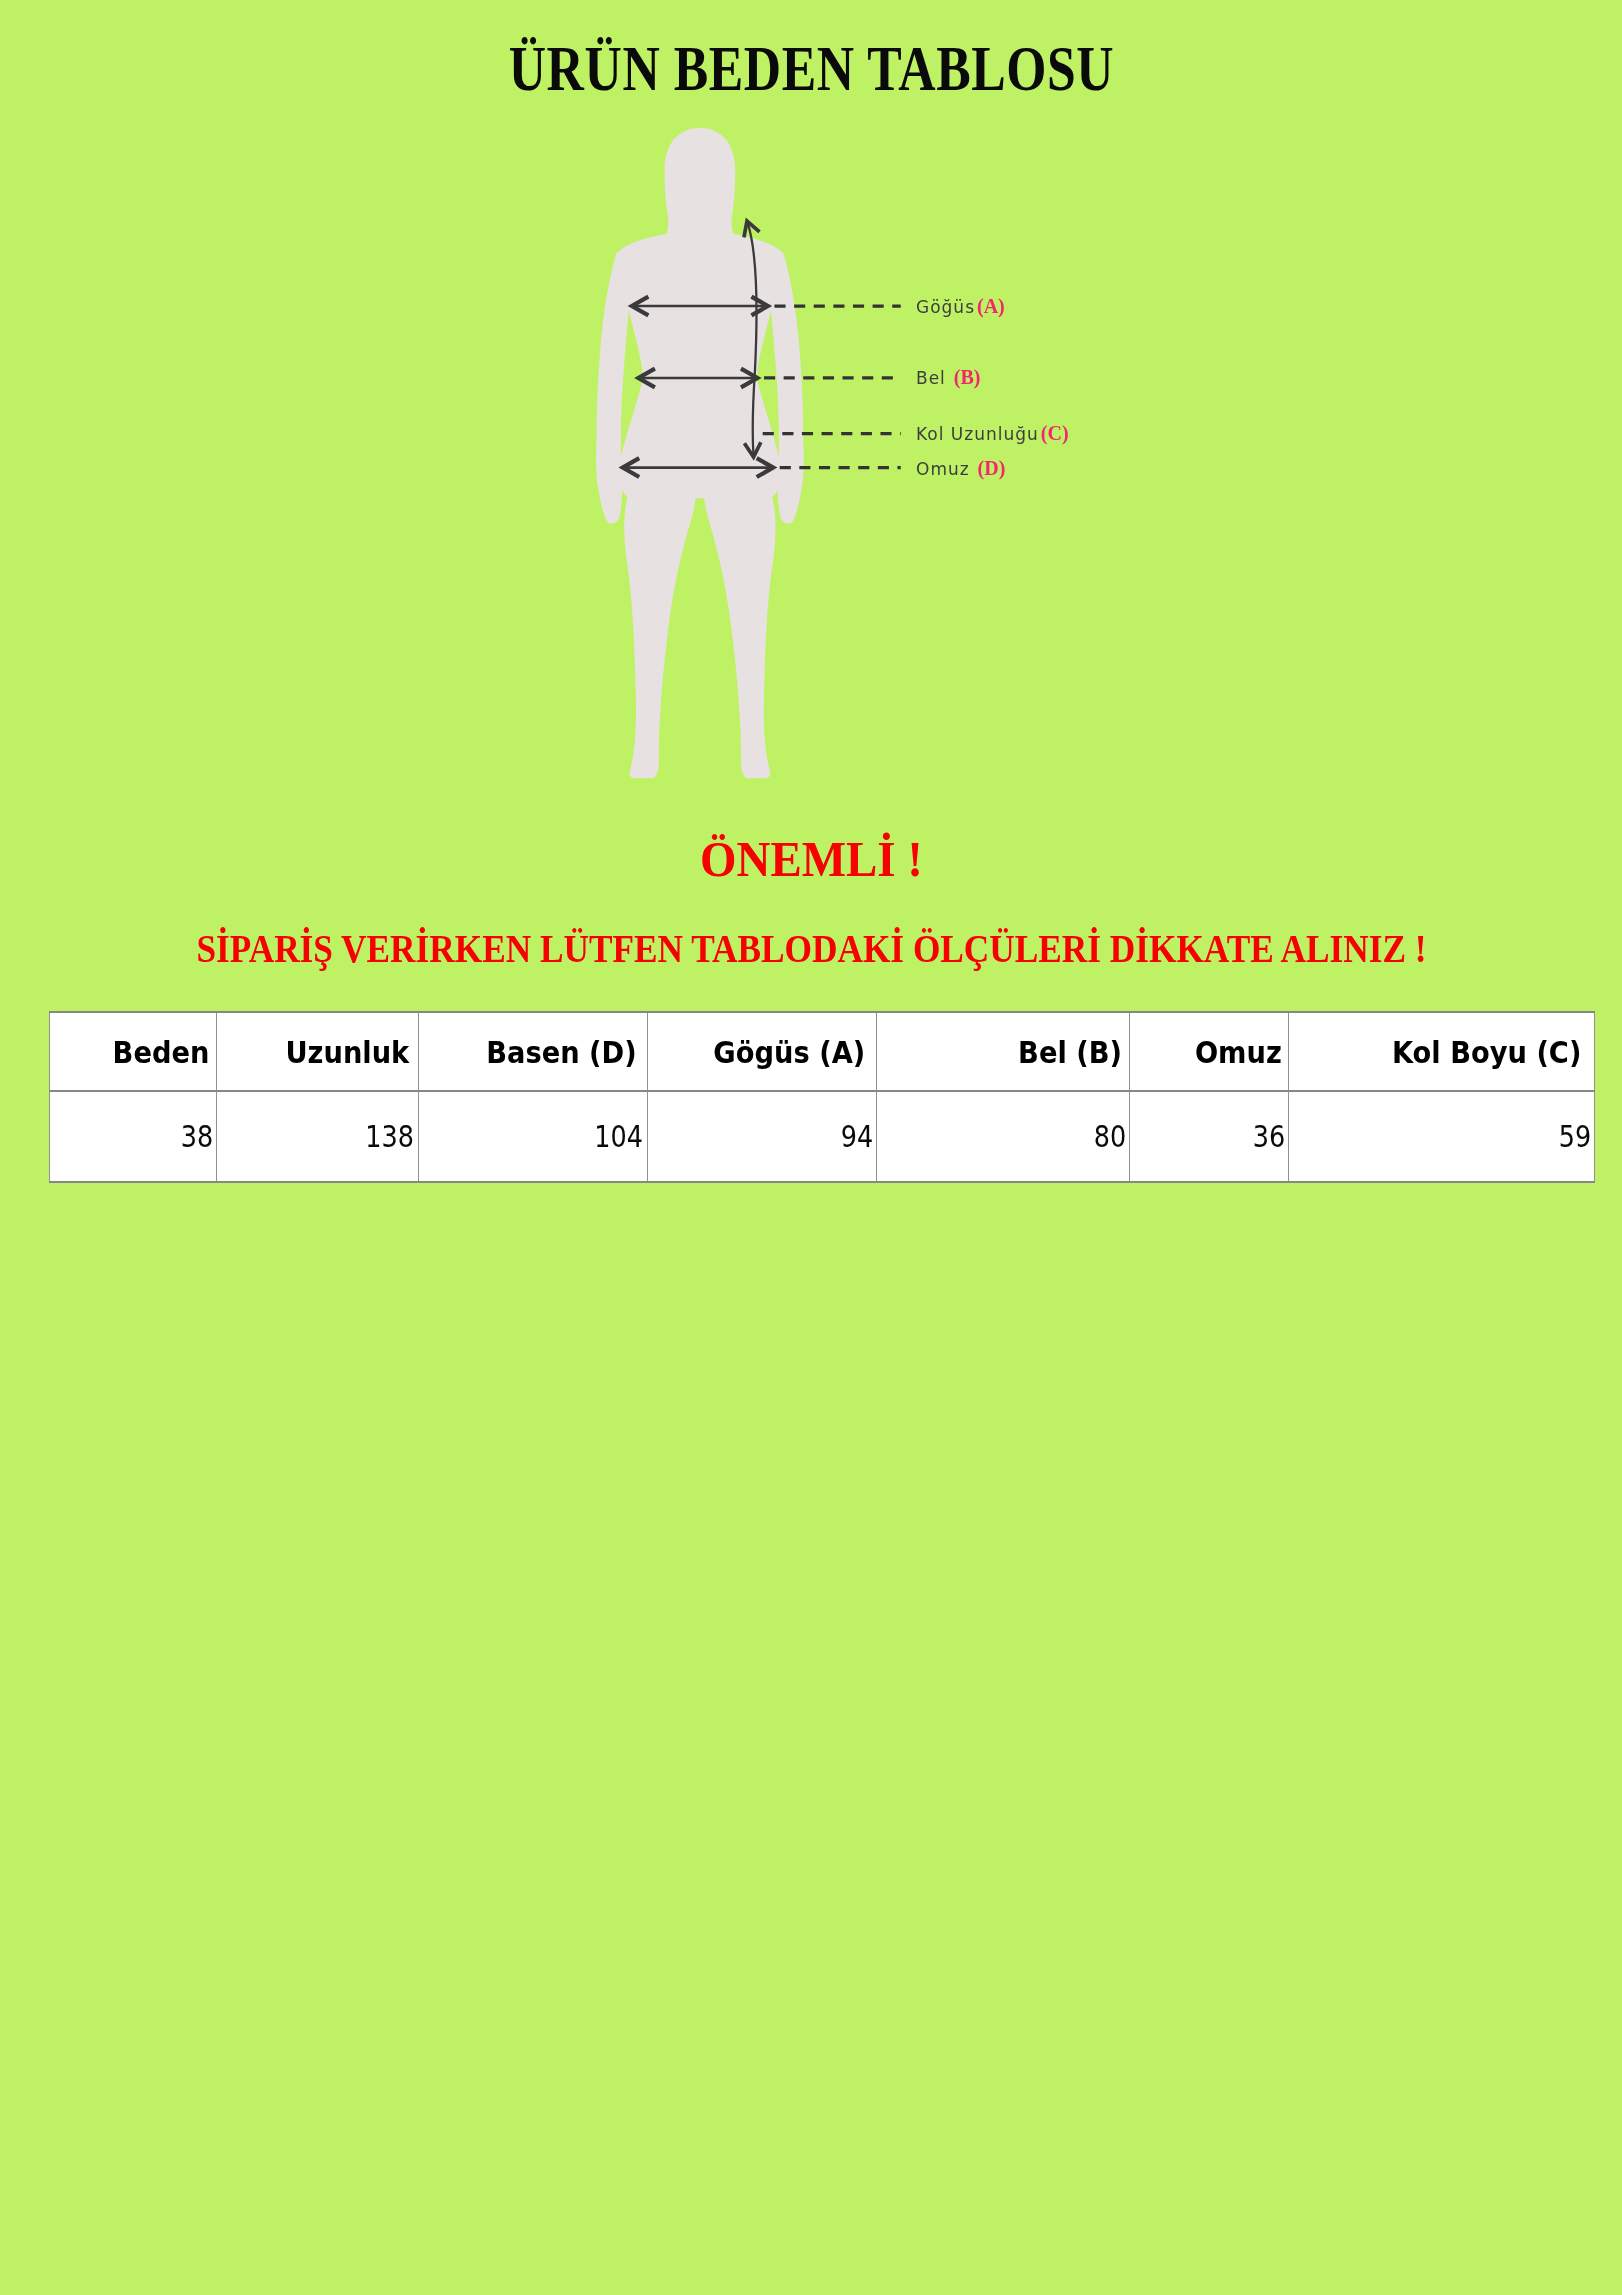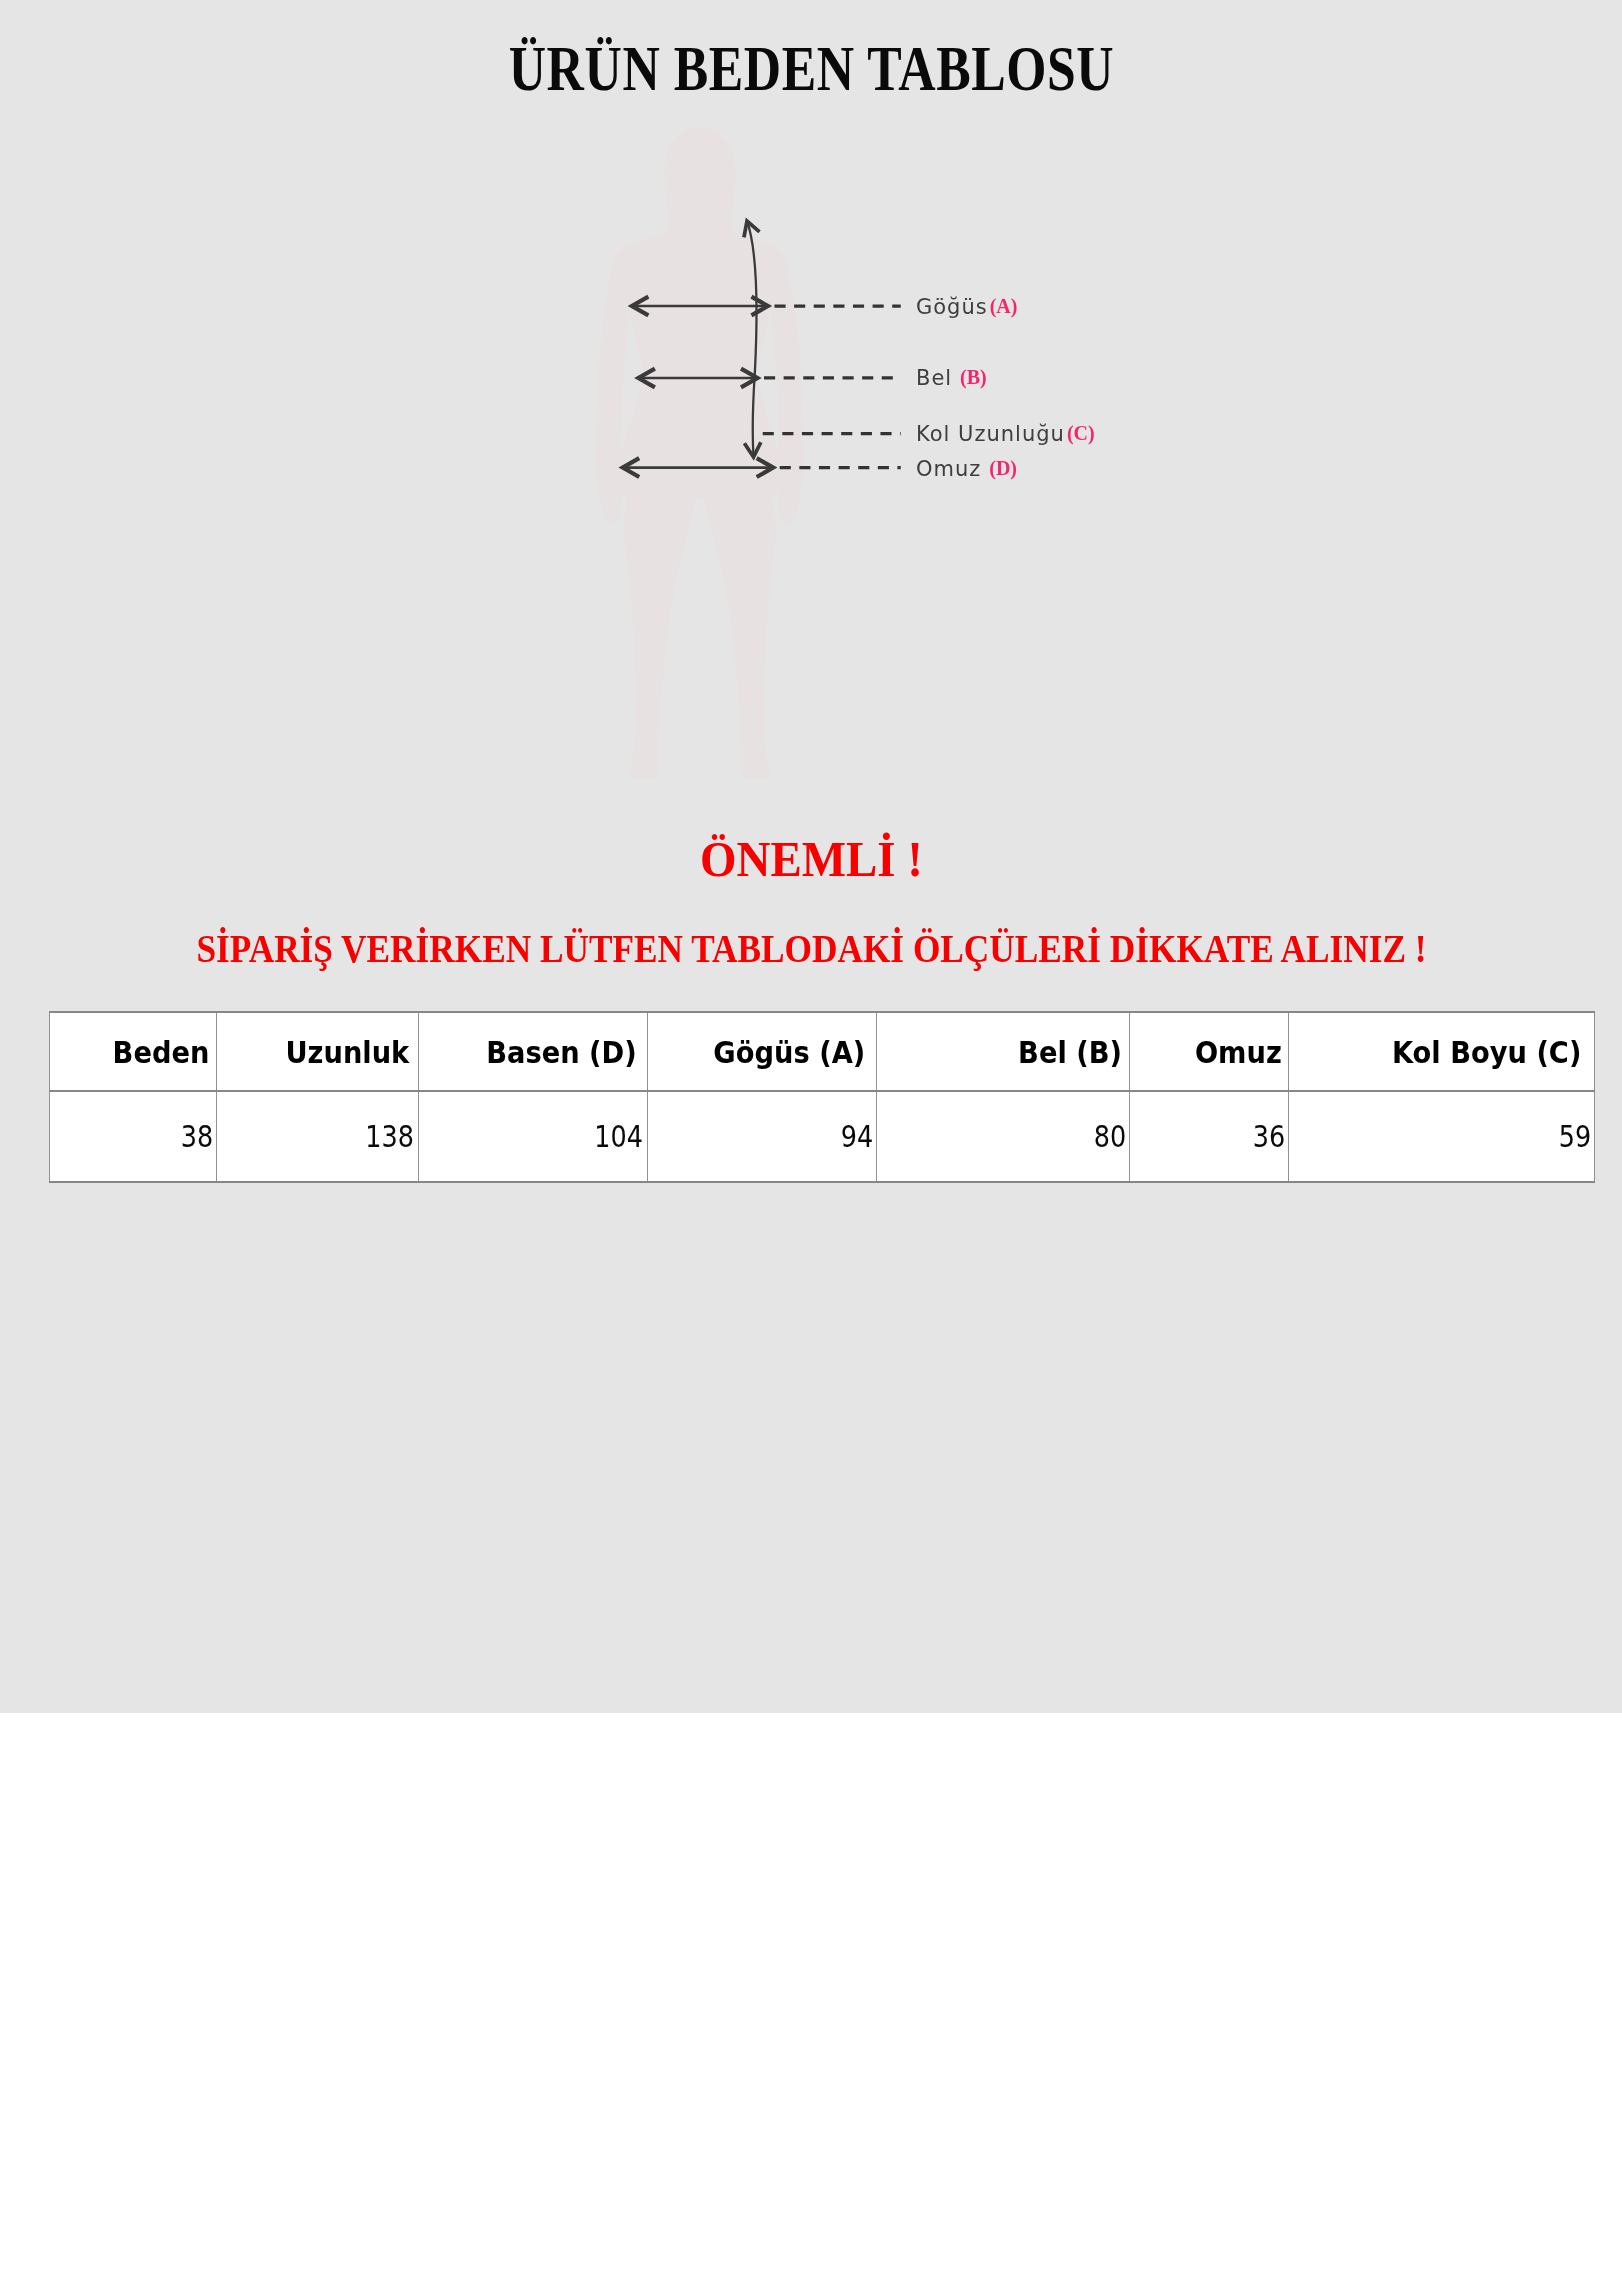--- a/index.html
+++ b/index.html
@@ -1,20 +1,20 @@
 <!DOCTYPE html>
 <html style="font-size:10.5px"><head>
 <meta charset="utf-8">
 <style>
   html,body{margin:0;padding:0;background:#ffffff;}
   .page{
     position:relative;
     width:1623px;
-    height:1713px;
-    background:#e5e5e5;
+    height:2295px;
+    background:#bef264;
     overflow:hidden;
     font-family:"Liberation Sans",sans-serif;
   }
   .title{
     position:absolute;
     top:33px;
     left:0;
     width:100%;
     margin:0;
     text-align:center;
@@ -36,21 +36,21 @@
   .fig-label{
     position:absolute;
     left:360px;
     height:29px;
     display:flex;
     align-items:center;
     white-space:nowrap;
   }
   .fig-label-name{
     font-family:"DejaVu Sans",sans-serif;
-    font-size:21px;
+    font-size:17px;
     color:#3e3e3e;
     letter-spacing:1px;
   }
   .fig-label-code{
     font-family:"Liberation Serif",serif;
     font-weight:bold;
     font-size:20px;
     color:#f4256e;
   }
   .gap-s{margin-left:2px;}

